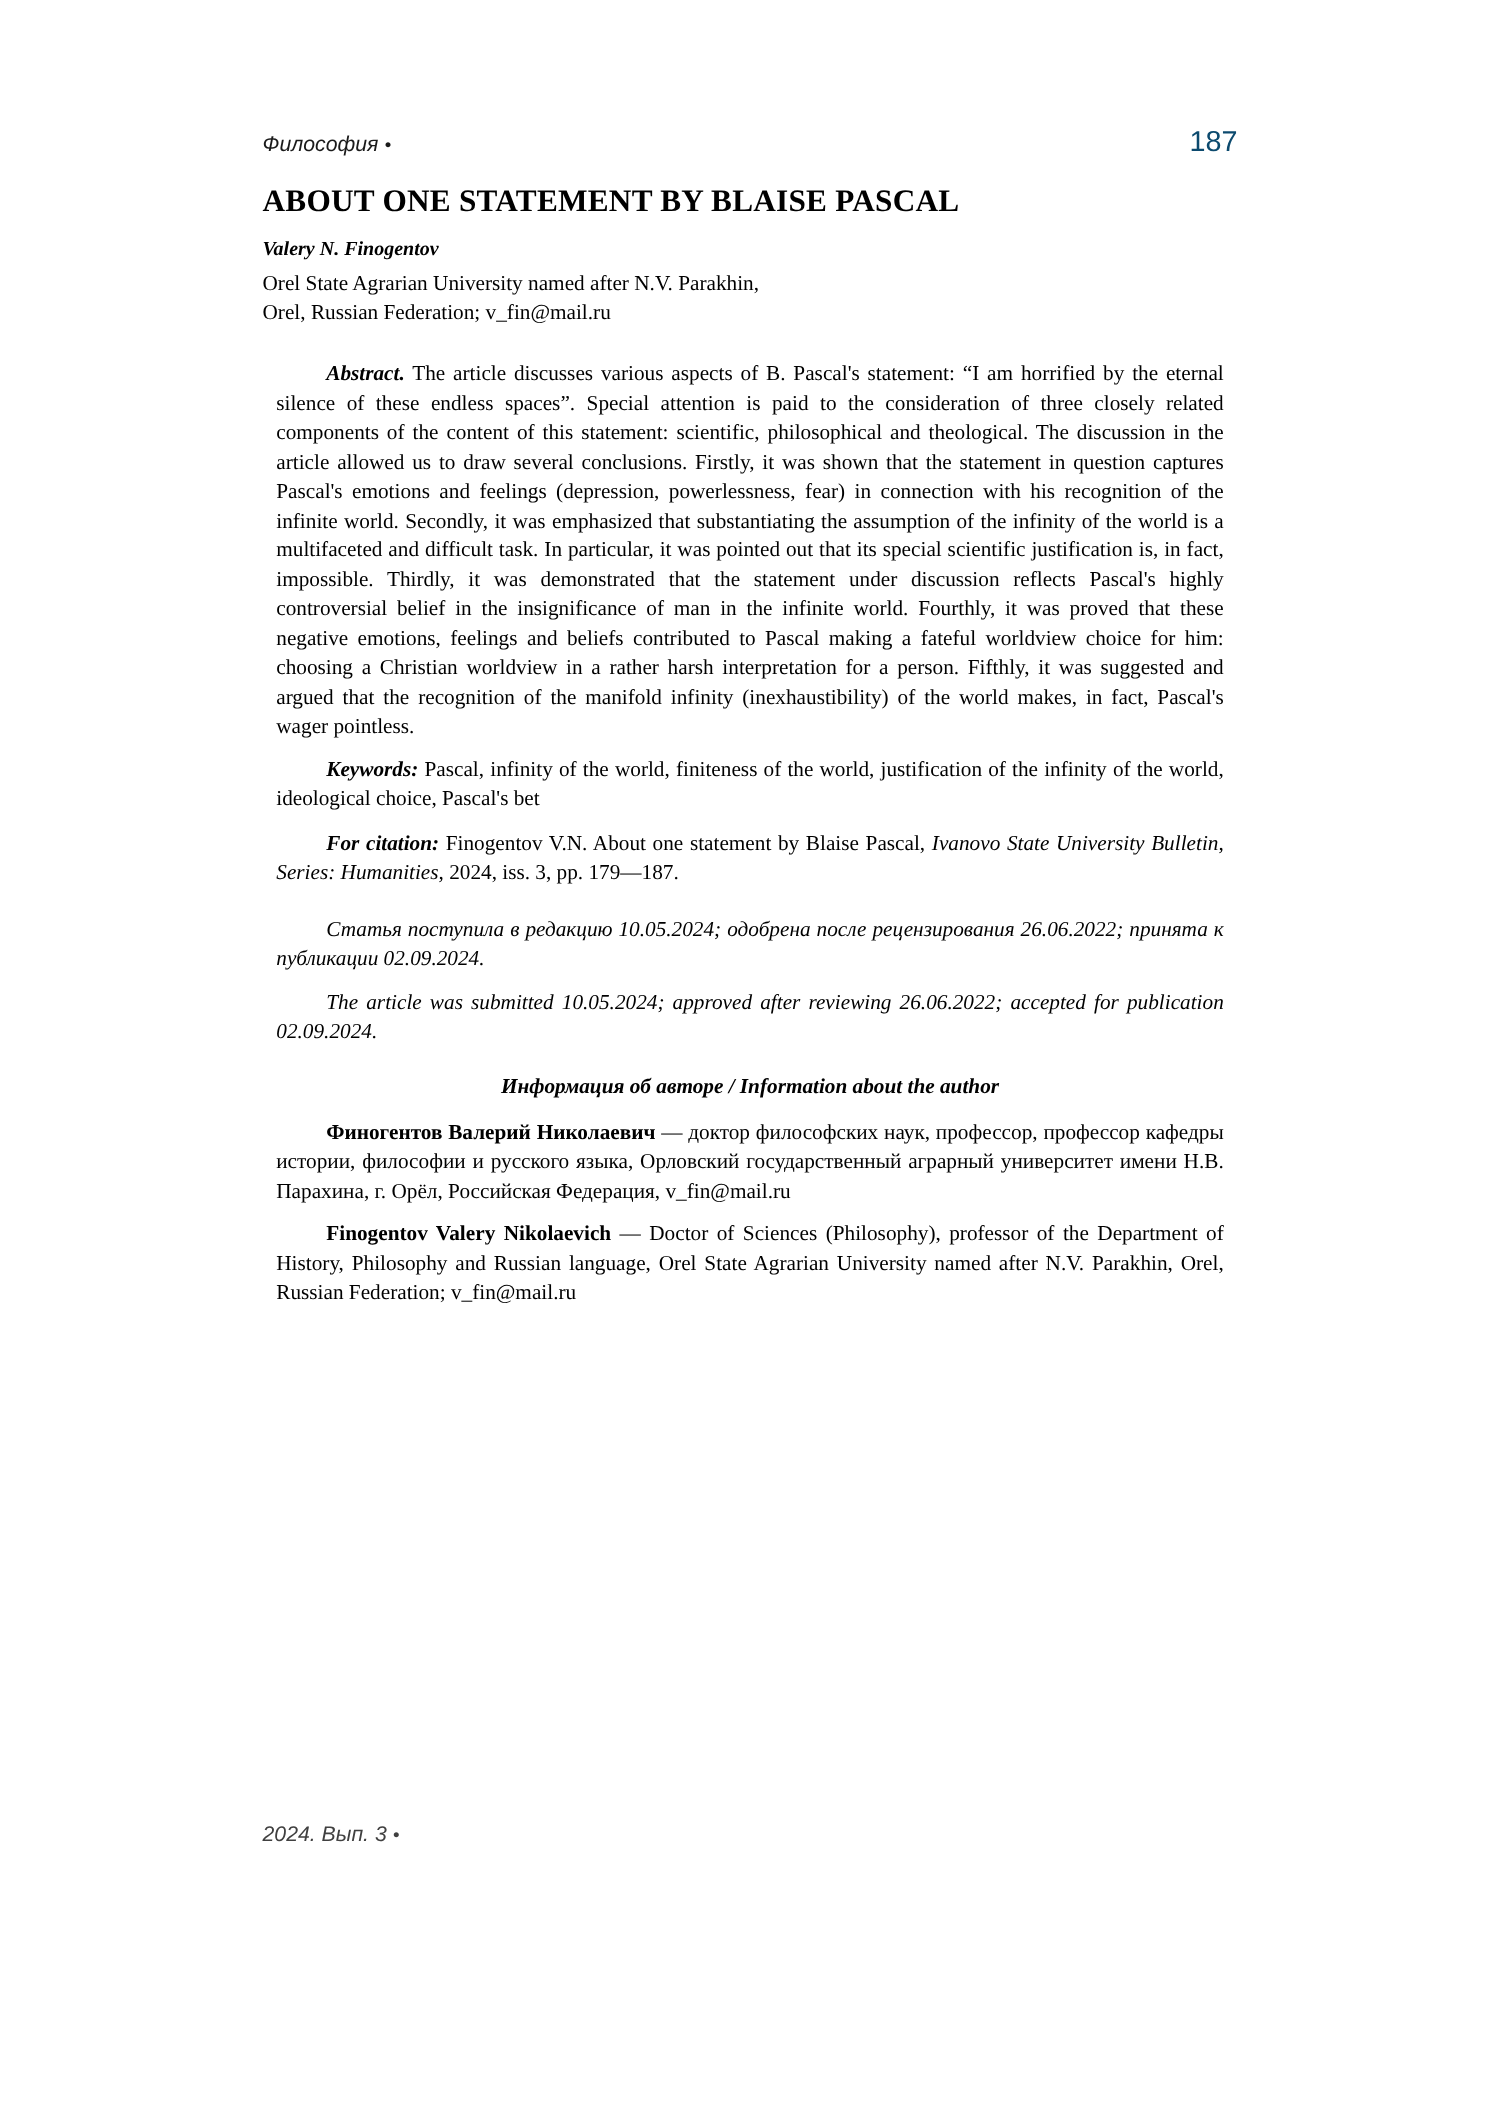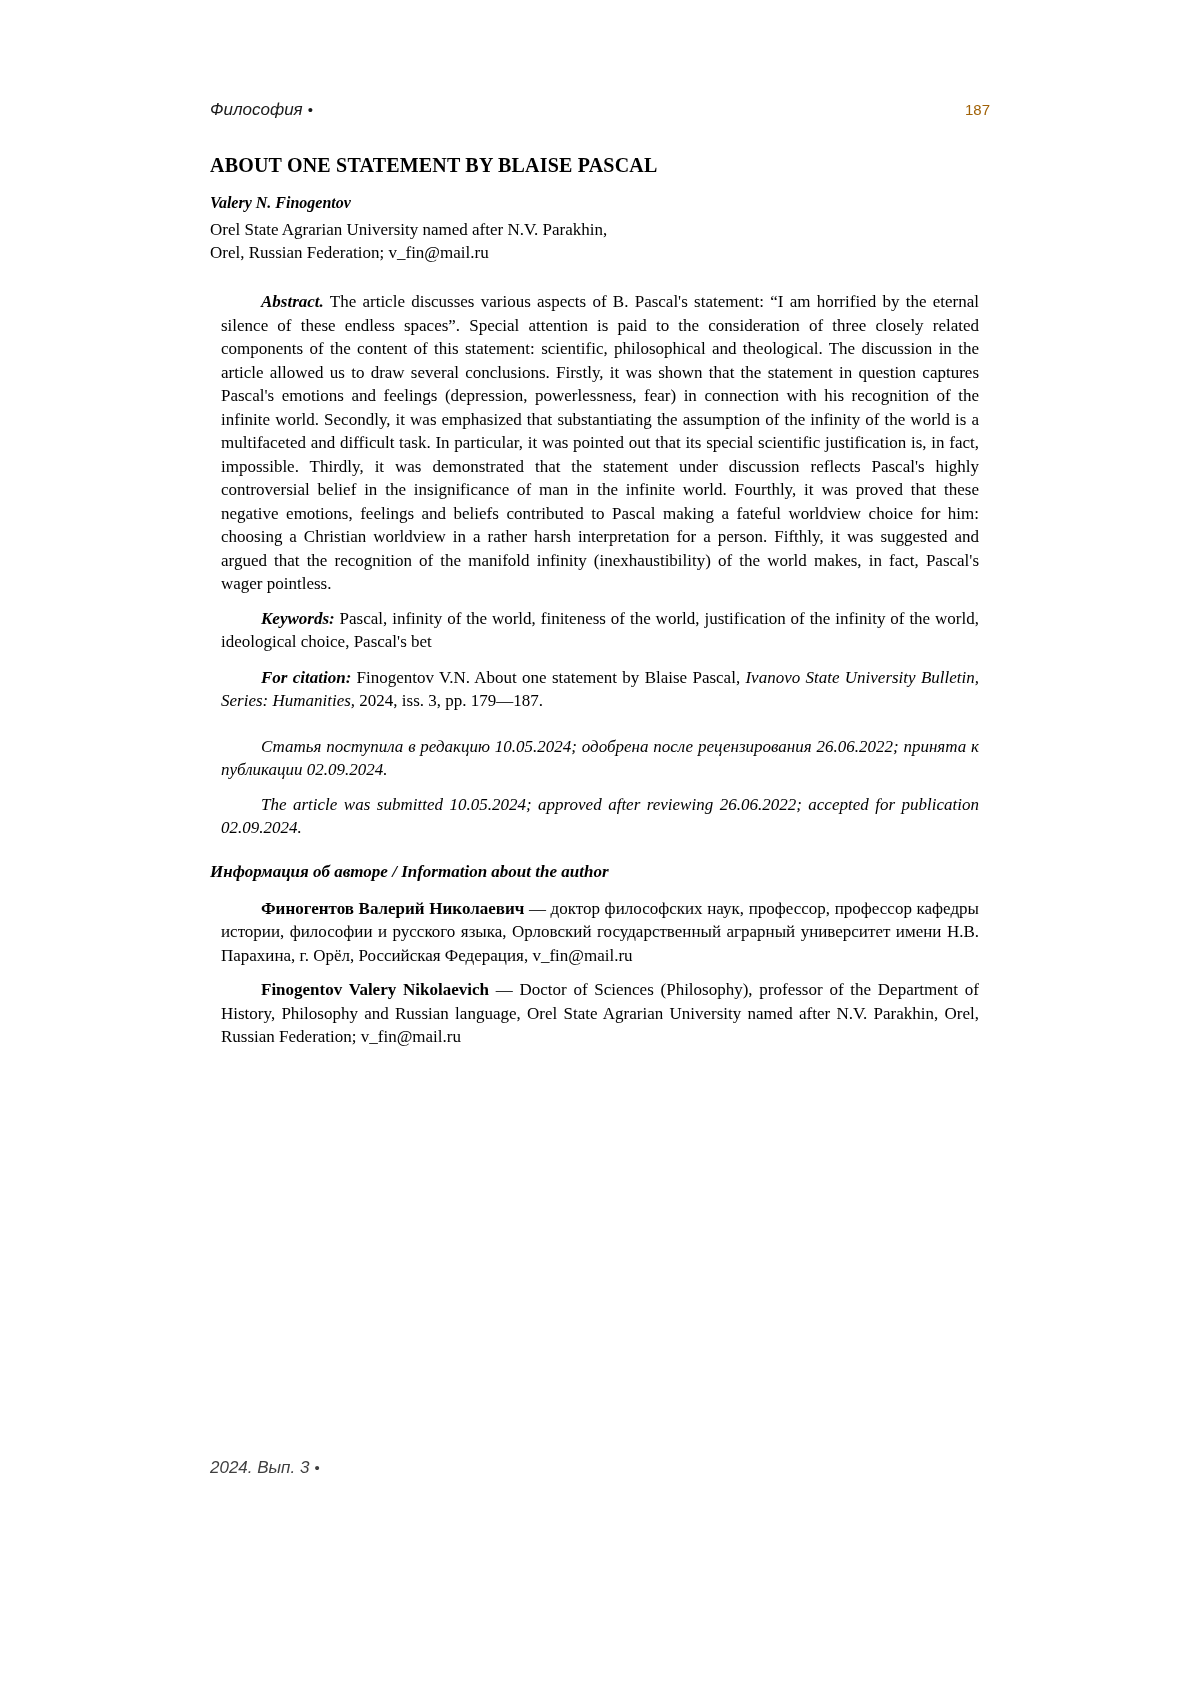--- a/index.html
+++ b/index.html
@@ -22,23 +22,23 @@
     justify-content: space-between;
     align-items: baseline;
     font-family: "Liberation Sans", sans-serif;
   }
   .header-left {
     font-style: italic;
     font-size: 17px;
     color: #1a1a1a;
   }
   .page-number {
-    font-size: 15px;
+    font-size: 23px;
     font-style: normal;
-    color: #a16207;
+    color: #0c4a6e;
   }
   .bullet { font-style: normal; margin-left: 5px; font-size: 15px; }
   .running-footer {
     position: absolute;
     left: 210px;
     top: 1458px;
     font-family: "Liberation Sans", sans-serif;
     font-style: italic;
     font-size: 17px;
     color: #404040;
@@ -48,22 +48,22 @@
   .ref-block { margin-top: 34px; }
   .ref {
     margin: 0;
     text-align: justify;
     line-height: 23.5px;
     padding-left: 40px;
     text-indent: -40px;
   }
 
   .title {
-    margin: 32px 0 0 0;
-    font-size: 20px;
+    margin: 22px 0 0 0;
+    font-size: 25px;
     font-weight: bold;
     line-height: 26px;
     letter-spacing: 0.2px;
   }
   .author {
     margin: 13px 0 0 0;
     font-size: 16px;
     font-weight: bold;
     font-style: italic;
     line-height: 24px;
@@ -81,21 +81,21 @@
   .m-abstract { margin-top: 26px; }
   .m-keywords { margin-top: 9px; }
   .m-citation { margin-top: 12px; }
   .dates { margin-top: 22px; }
   .dates .para { font-style: italic; }
   .m-ru-info { margin-top: 13px; }
   .m-en-info { margin-top: 8px; }
 
   .info-heading {
     margin: 20px 0 0 0;
-    text-align: left;
+    text-align: center;
     font-weight: bold;
     font-style: italic;
     line-height: 24px;
   }
 
   .b  { font-weight: bold; }
   .it { font-style: italic; }
   .bi { font-weight: bold; font-style: italic; }
 </style>
 </head>

